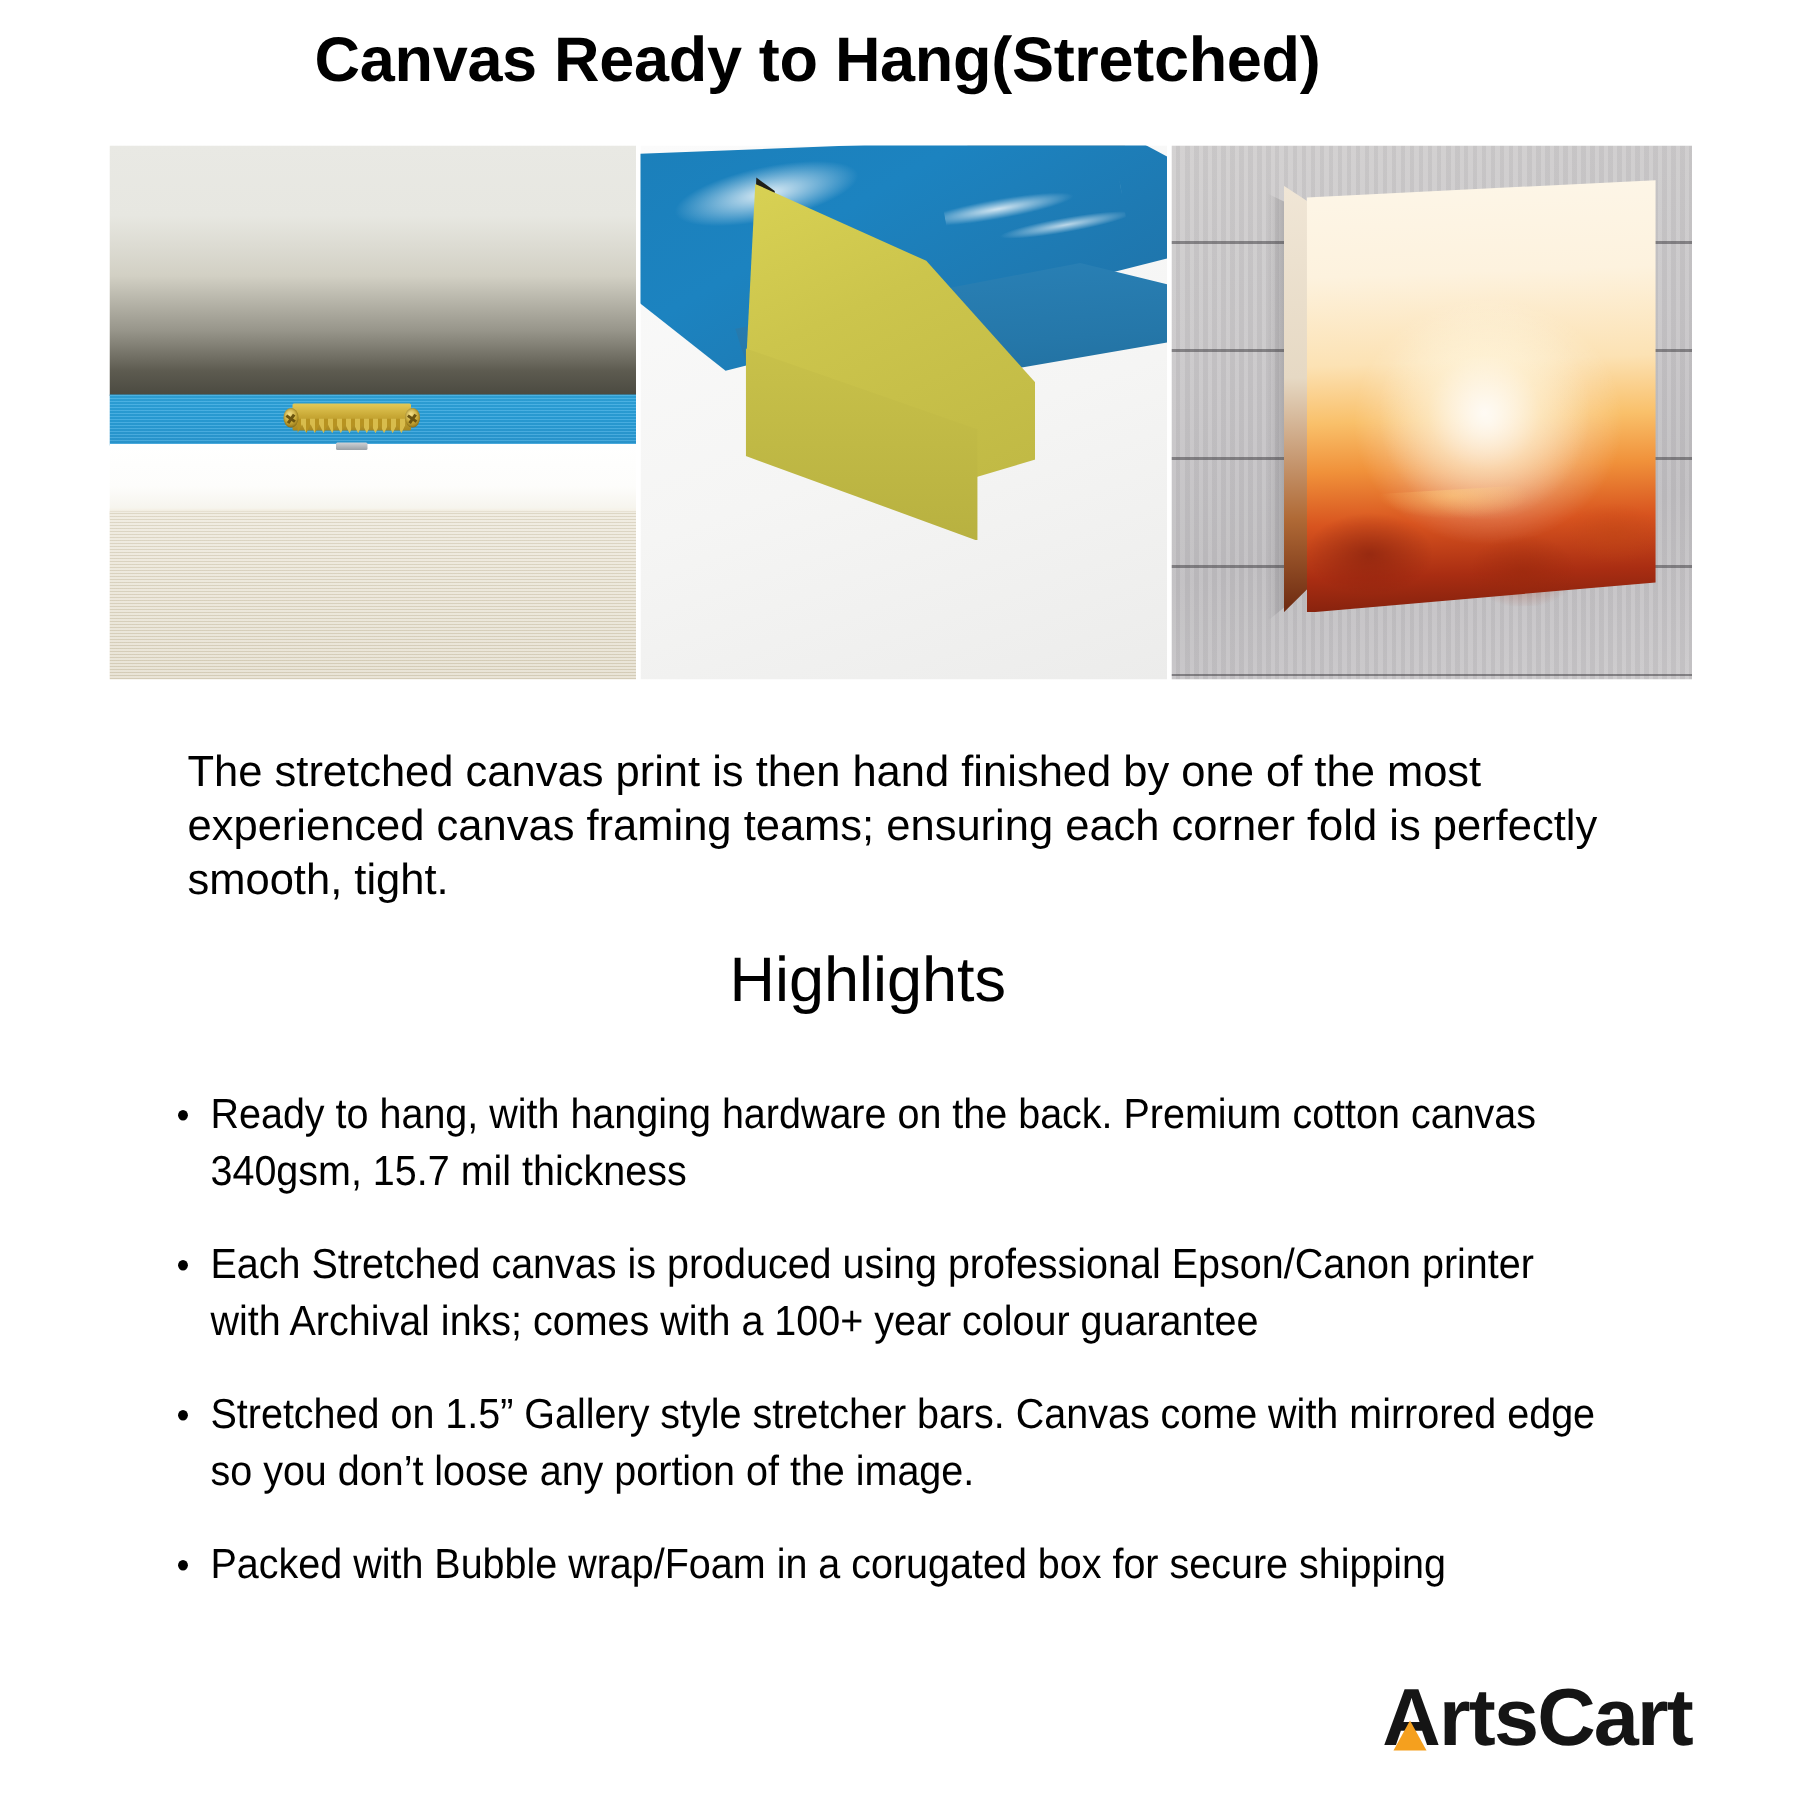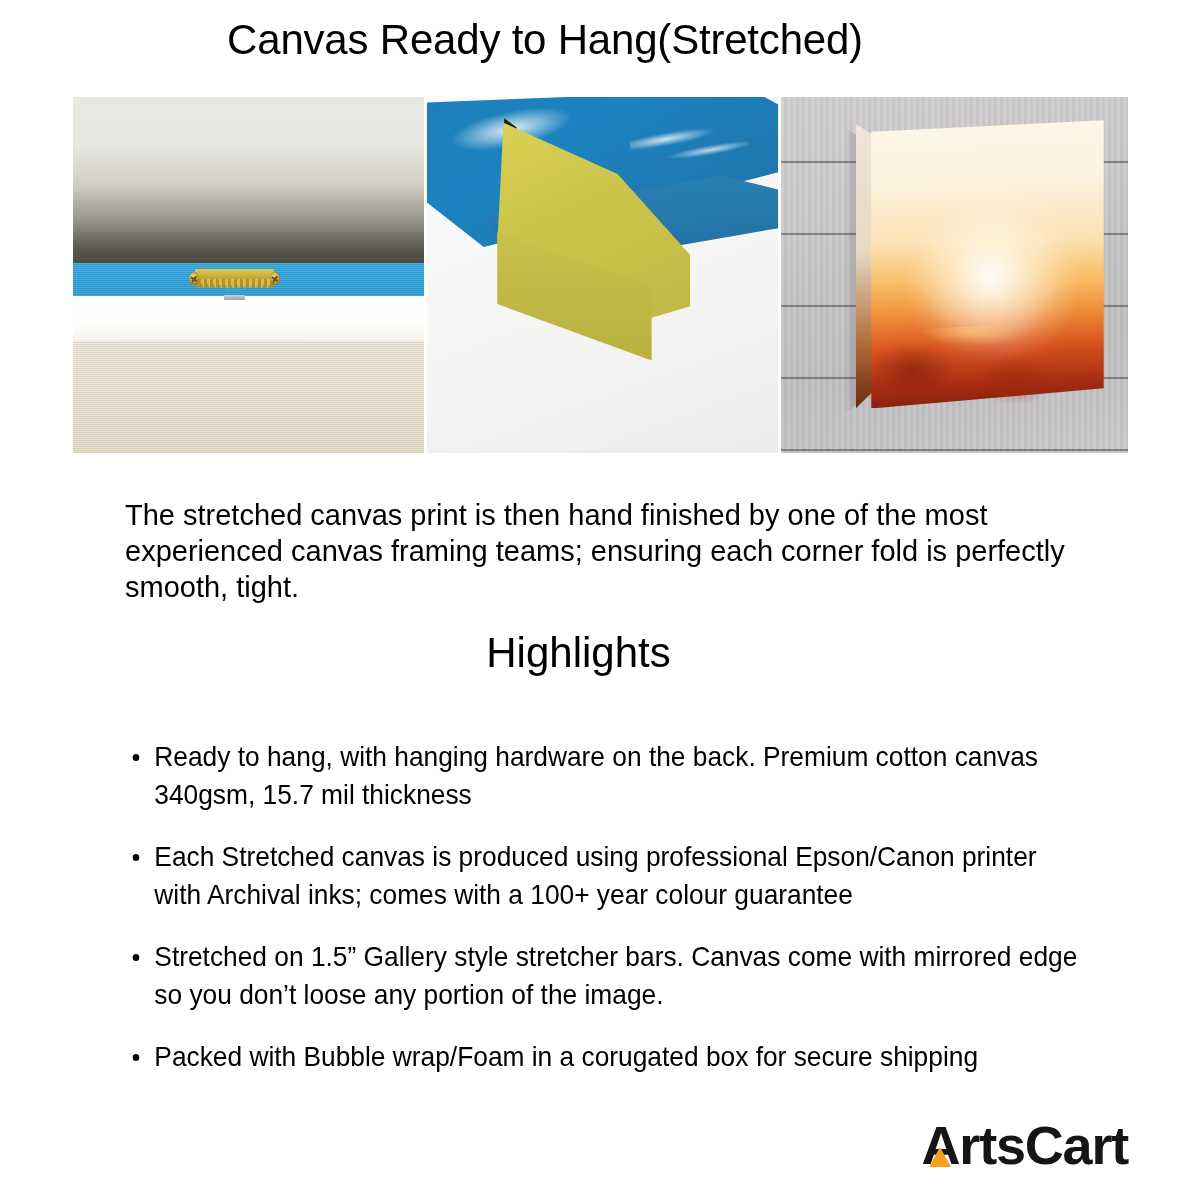--- a/index.html
+++ b/index.html
@@ -20,21 +20,21 @@
   
   #page-title {
     position: absolute;
     top: 14px;
     left: 0;
     width: 1090px;
     text-align: center;
     font-family: "Liberation Sans", sans-serif;
     font-size: 42px;
     line-height: 52px;
-    font-weight: 400;
+    font-weight: 700;
     letter-spacing: -0.2px;
     color: #000;
     white-space: nowrap;
   }
 
   
   #image-strip {
     position: absolute;
     left: 73px;
     top: 97px;
@@ -257,21 +257,21 @@
     color: #000;
   }
 
   
   #highlights-list {
     position: absolute;
     left: 112px;
     top: 722px;
     width: 1010px;
     list-style: none;
-    margin: 16px;
+    margin: 2px;
     padding: 0;
   }
   #highlights-list li {
     position: relative;
     padding-left: 28px;
     margin-bottom: 24px;
     font-family: "Liberation Sans", sans-serif;
     font-size: 28px;
     line-height: 38px;
     font-stretch: condensed;

